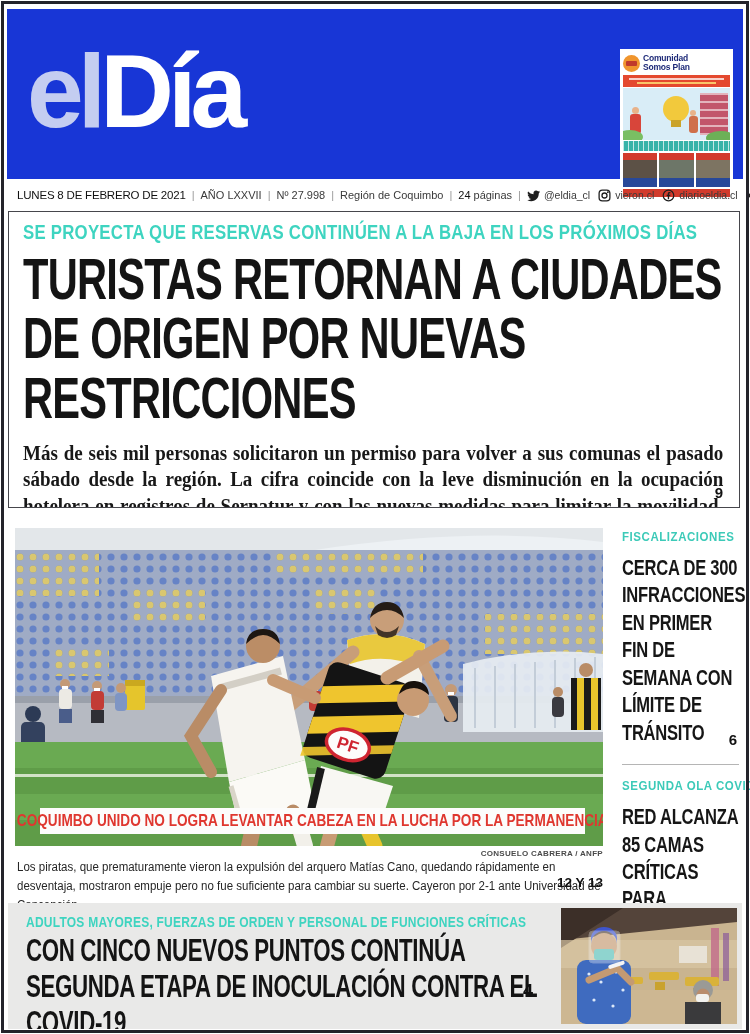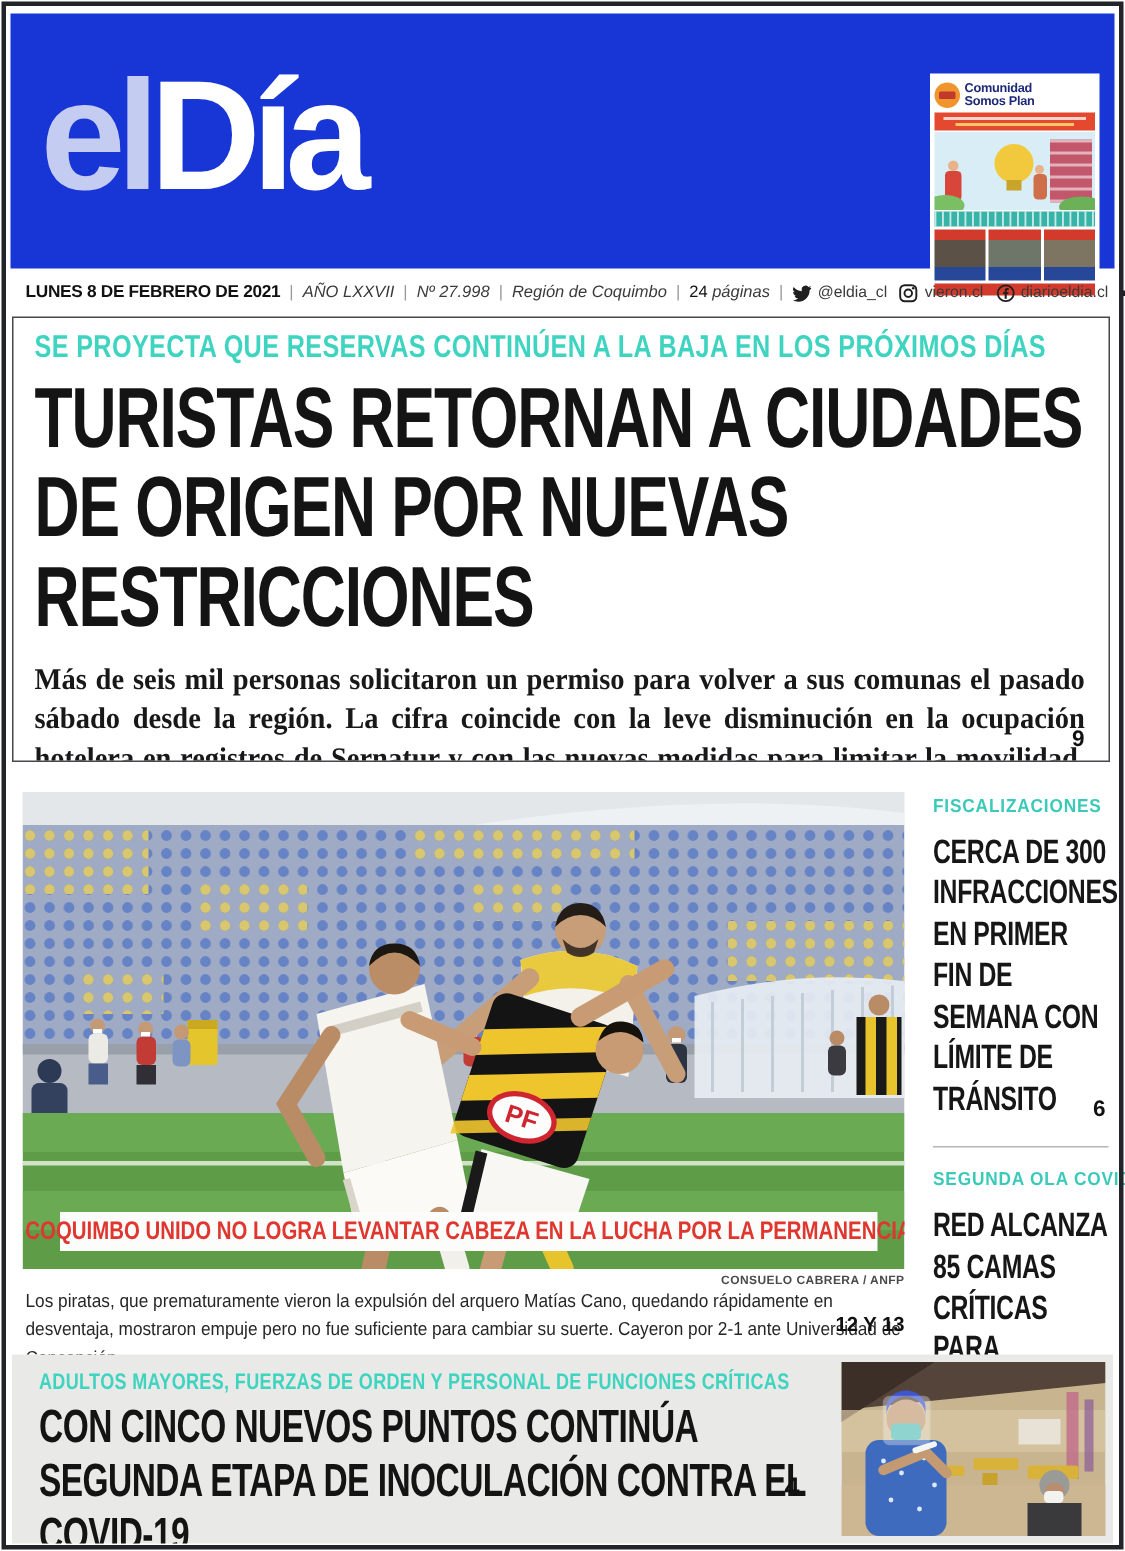--- a/index.html
+++ b/index.html
@@ -49,23 +49,23 @@
   .mc-top{height:7px;background:#d23b2c;}
   .mc-photo{flex:1;background:#5c5146;}
   .mag-card:nth-child(2) .mc-photo{background:#6d7668;}
   .mag-card:nth-child(3) .mc-photo{background:#7d7462;}
   .mc-cap{height:9px;background:#274899;}
   .mag-footer{height:8px;background:#d23b2c;margin-top:2px;}
 
   
   .dateline{position:absolute;left:7px;top:180px;width:736px;height:30px;display:flex;align-items:center;
             padding:0 10px;box-sizing:border-box;font-size:11px;color:#333;white-space:nowrap;}
-  .dl-date{font-weight:700;color:#111;font-size:11.5px;letter-spacing:-.2px;}
+  .dl-date{font-weight:400;color:#111;font-size:11.5px;letter-spacing:-.2px;}
   .dl-sep{color:#999;margin:0 6px;}
-  .dl-item{color:#3a3a3a;font-style:italic;}
+  .dl-item{color:#3a3a3a;}
   .dl-bold{font-weight:400;color:#111;}
   .dl-right{margin-left:auto;display:flex;align-items:center;}
   .dl-handle{color:#3a3a3a;margin:0 8px 0 4px;font-size:10.5px;}
   .dl-icon{width:13px;height:13px;flex:0 0 auto;}
 
   
   .leadbox{position:absolute;left:8px;top:211px;width:732px;height:297px;border:1.5px solid #46464c;
            box-sizing:border-box;padding:8px 14px;overflow:hidden;}
   .kicker{color:#3ed4c0;font-size:21px;font-weight:700;letter-spacing:.3px;
           transform:scaleX(.8);transform-origin:0 0;white-space:nowrap;}

